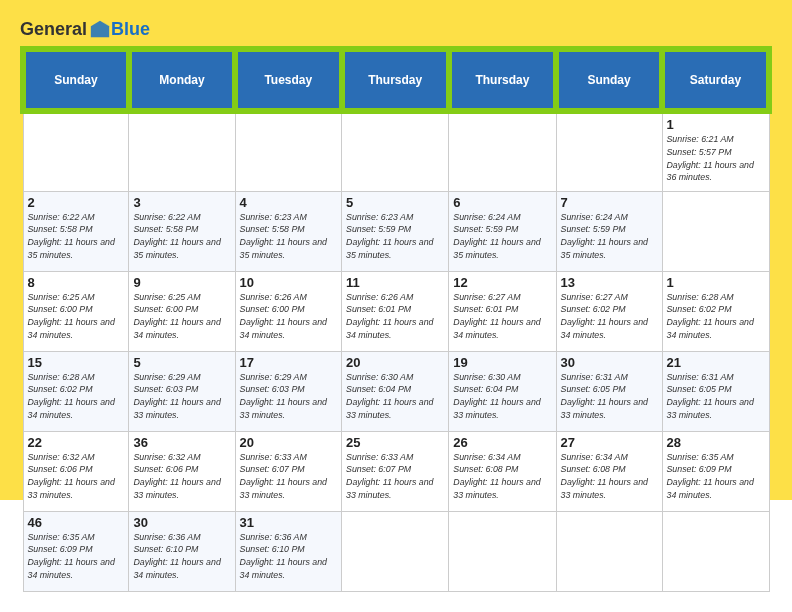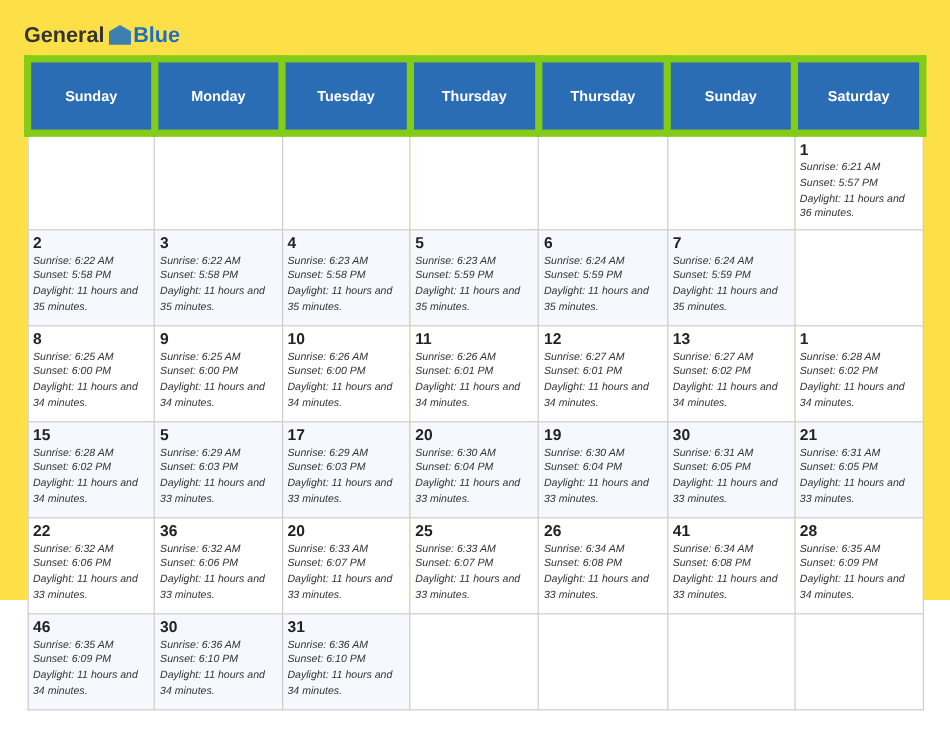--- a/index.html
+++ b/index.html
@@ -244,21 +244,21 @@
           </td>
           <td>
             <span class="day-number">25</span>
             <div class="day-info">Sunrise: 6:33 AM<br>Sunset: 6:07 PM<br>Daylight: 11 hours and 33 minutes.</div>
           </td>
           <td>
             <span class="day-number">26</span>
             <div class="day-info">Sunrise: 6:34 AM<br>Sunset: 6:08 PM<br>Daylight: 11 hours and 33 minutes.</div>
           </td>
           <td>
-            <span class="day-number">41</span>
+            <span class="day-number">27</span>
             <div class="day-info">Sunrise: 6:34 AM<br>Sunset: 6:08 PM<br>Daylight: 11 hours and 33 minutes.</div>
           </td>
           <td>
             <span class="day-number">28</span>
             <div class="day-info">Sunrise: 6:35 AM<br>Sunset: 6:09 PM<br>Daylight: 11 hours and 34 minutes.</div>
           </td>
         </tr>
         <tr>
           <td>
             <span class="day-number">46</span>

